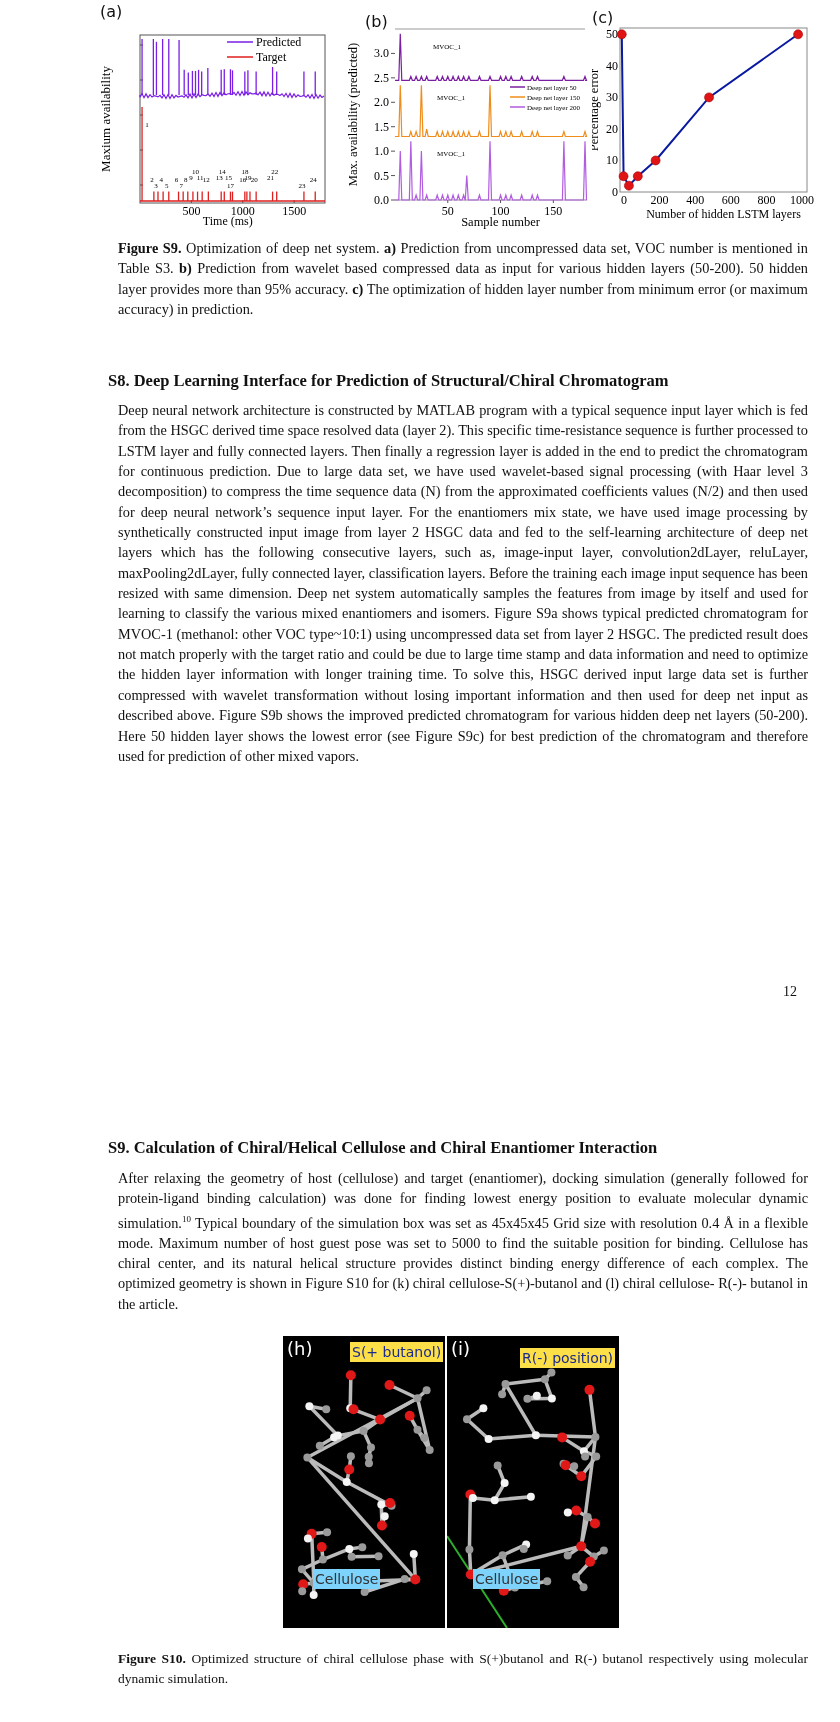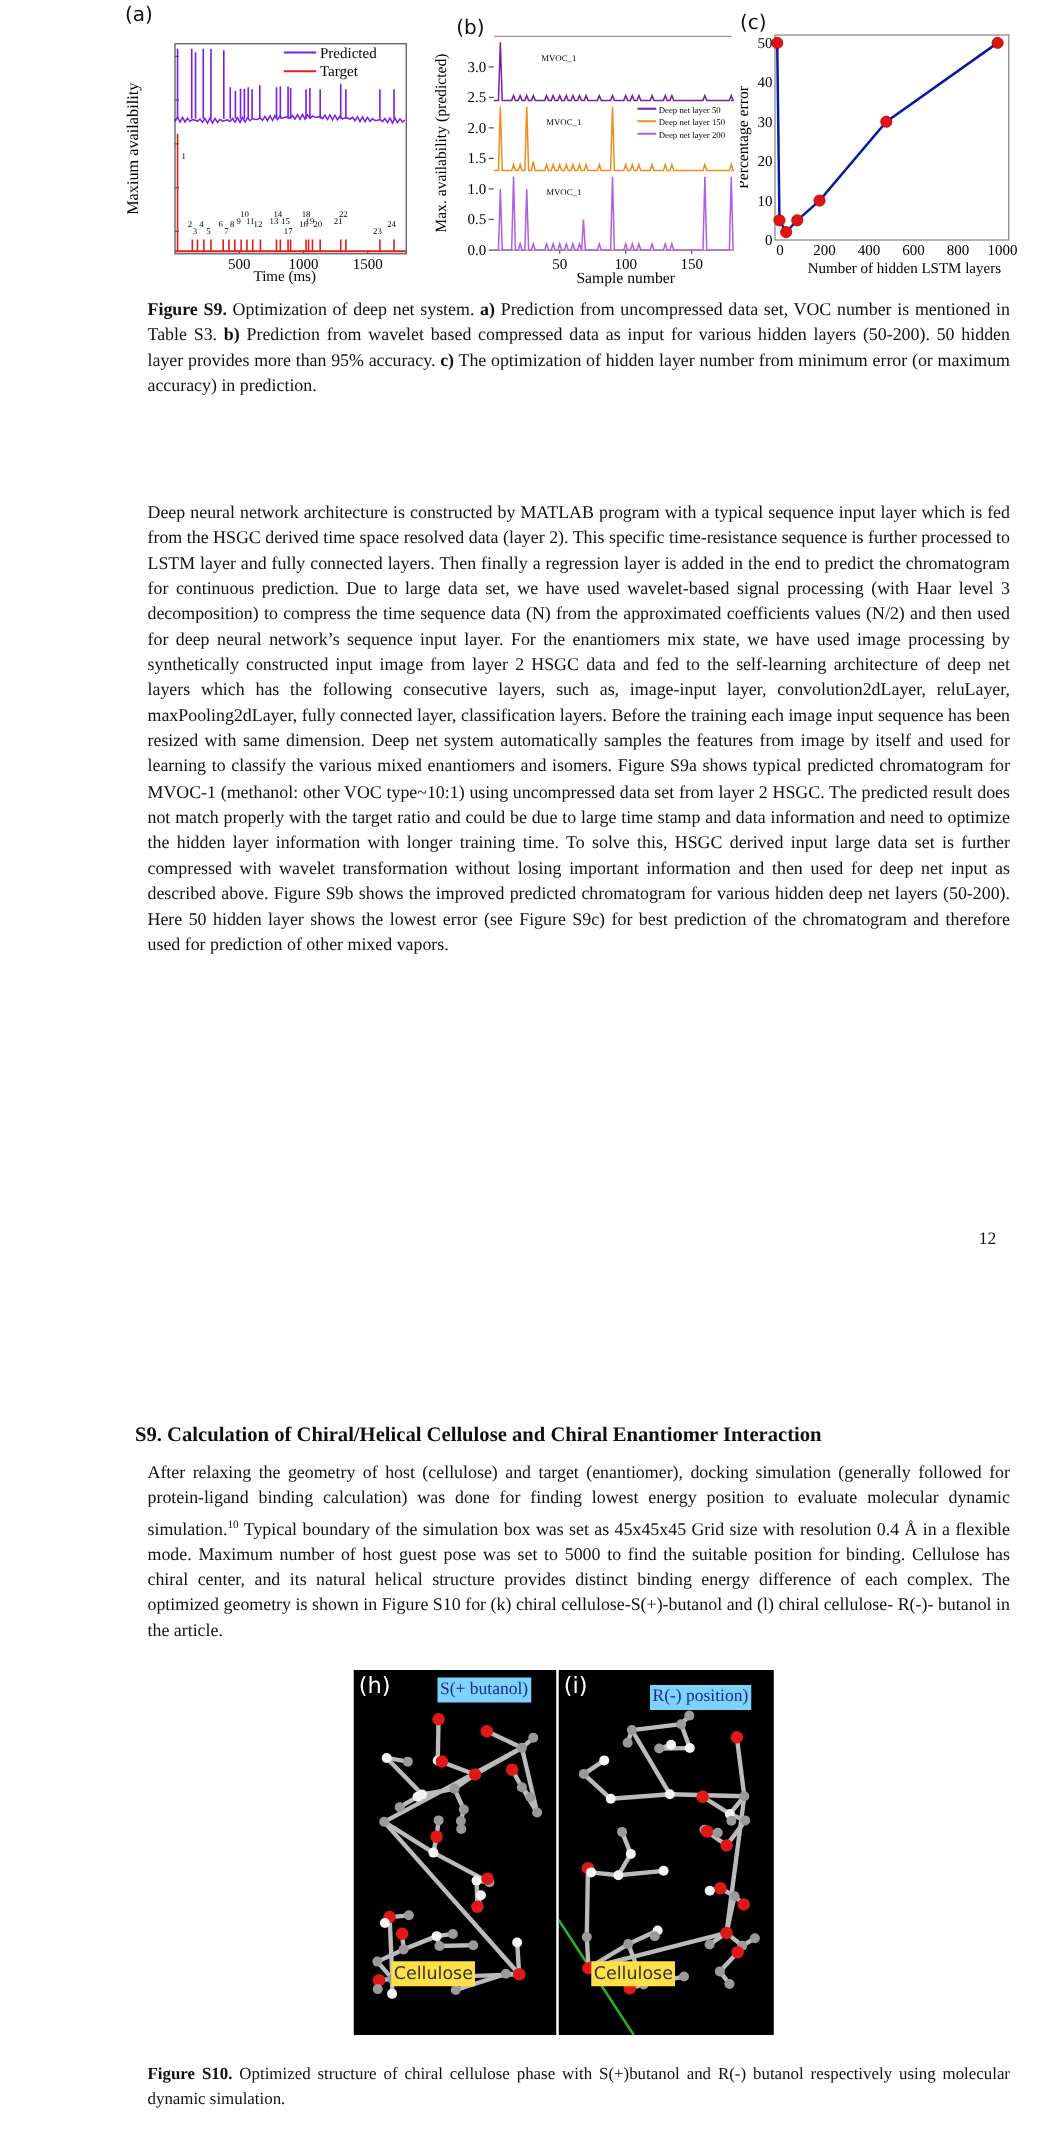--- a/index.html
+++ b/index.html
@@ -11,22 +11,22 @@
          border-top:1px solid #e6e6e6; border-bottom:1px solid #e6e6e6; }
   .page2 { top:1021px; height:583px; }
   .panel-label { position:absolute; font-family:"DejaVu Sans", sans-serif; font-size:16px; color:#111; }
   .fig-caption, .body-text { position:absolute; font-size:14.3px; line-height:20.3px; text-align:justify;margin-left:10px; }
   .fig-caption b { font-weight:bold; }
   .section-title { position:absolute; font-weight:bold; font-size:16.5px; }
   .page-number { position:absolute; font-size:14px; }
   svg text { font-family:"Liberation Serif", serif; }
   .mol-panel { position:absolute; background:#000; }
   .mol-label { position:absolute; font-family:"DejaVu Sans", sans-serif; font-size:14px; padding:0 2px; line-height:20px; }
-  .cyan { background:#7dd3fc; color:#1b2a8c;font-family:Liberation Serif, serif; }
-  .yellow { background:#fde047; color:#333; }
+  .cyan { background:#fde047; color:#1b2a8c; }
+  .yellow { background:#7dd3fc; color:#333; }
   .mol-tag { position:absolute; color:#fff; font-family:"DejaVu Sans", sans-serif; font-size:18px; }
 </style>
 </head>
 <body>
 
 <div class="page page1">
 
   <div class="panel-label" style="left:100px;top:2px;">(a)</div>
   <div class="panel-label" style="left:365px;top:12px;">(b)</div>
   <div class="panel-label" style="left:592px;top:8px;">(c)</div>
@@ -188,20 +188,21 @@
       <circle cx="45.80952380952381" cy="156.23076923076923" r="4.5" fill="#e01414" stroke="#a00" stroke-width="0.6"></circle>
       <circle cx="63.61904761904762" cy="140.46153846153845" r="4.5" fill="#e01414" stroke="#a00" stroke-width="0.6"></circle>
       <circle cx="117.04761904761904" cy="77.38461538461539" r="4.5" fill="#e01414" stroke="#a00" stroke-width="0.6"></circle>
       <circle cx="206.09523809523807" cy="14.307692307692292" r="4.5" fill="#e01414" stroke="#a00" stroke-width="0.6"></circle>
     </svg>
 
   <div class="fig-caption" style="left:108px;top:238px;width:690px;">
     <b>Figure S9.</b><span> Optimization of deep net system. </span><b>a)</b><span> Prediction from uncompressed data set, VOC number is mentioned in Table S3. </span><b>b)</b><span> Prediction from wavelet based compressed data as input for various hidden layers (50-200). 50 hidden layer provides more than 95% accuracy. </span><b>c)</b><span> The optimization of hidden layer number from minimum error (or maximum accuracy) in prediction.</span>
   </div>
 
+  <div class="section-title" style="left:108px;top:371px;">S8.  Deep Learning Interface for Prediction of Structural/Chiral Chromatogram</div>
   <div class="body-text" style="left:108px;top:400px;width:690px;line-height:20.35px;">Deep neural network architecture is constructed by MATLAB program with a typical sequence input layer which is fed from the HSGC derived time space resolved data (layer 2). This specific time-resistance sequence is further processed to LSTM layer and fully connected layers. Then finally a regression layer is added in the end to predict the chromatogram for continuous prediction. Due to large data set, we have used wavelet-based signal processing (with Haar level 3 decomposition) to compress the time sequence data (N) from the approximated coefficients values (N/2) and then used for deep neural network’s sequence input layer. For the enantiomers mix state, we have used image processing by synthetically constructed input image from layer 2 HSGC data and fed to the self-learning architecture of deep net layers which has the following consecutive layers, such as, image-input layer, convolution2dLayer, reluLayer, maxPooling2dLayer, fully connected layer, classification layers. Before the training each image input sequence has been resized with same dimension. Deep net system automatically samples the features from image by itself and used for learning to classify the various mixed enantiomers and isomers. Figure S9a shows typical predicted chromatogram for MVOC-1 (methanol: other VOC type~10:1) using uncompressed data set from layer 2 HSGC. The predicted result does not match properly with the target ratio and could be due to large time stamp and data information and need to optimize the hidden layer information with longer training time. To solve this, HSGC derived input large data set is further compressed with wavelet transformation without losing important information and then used for deep net input as described above. Figure S9b shows the improved predicted chromatogram for various hidden deep net layers (50-200). Here 50 hidden layer shows the lowest error (see Figure S9c) for best prediction of the chromatogram and therefore used for prediction of other mixed vapors.</div>
 
   <div class="page-number" style="left:783px;top:984px;">12</div>
 </div>
 
 <div class="gap"></div>
 
 <div class="page page2">
   <div class="section-title" style="left:108px;top:117px;">S9.  Calculation of Chiral/Helical Cellulose and Chiral Enantiomer Interaction</div>
   <div class="body-text" style="left:108px;top:147px;width:690px;"><span>After relaxing the geometry of host (cellulose) and target (enantiomer), docking simulation (generally followed for protein-ligand binding calculation) was done for finding lowest energy position to evaluate molecular dynamic simulation.</span><sup style="font-size:9px;">10</sup><span> Typical boundary of the simulation box was set as 45x45x45 Grid size with resolution 0.4 Å in a flexible mode. Maximum number of host guest pose was set to 5000 to find the suitable position for binding. Cellulose has chiral center, and its natural helical structure provides distinct binding energy difference of each complex. The optimized geometry is shown in Figure S10 for (k) chiral cellulose-S(+)-butanol and (l) chiral cellulose- R(-)- butanol in the article.</span></div>

